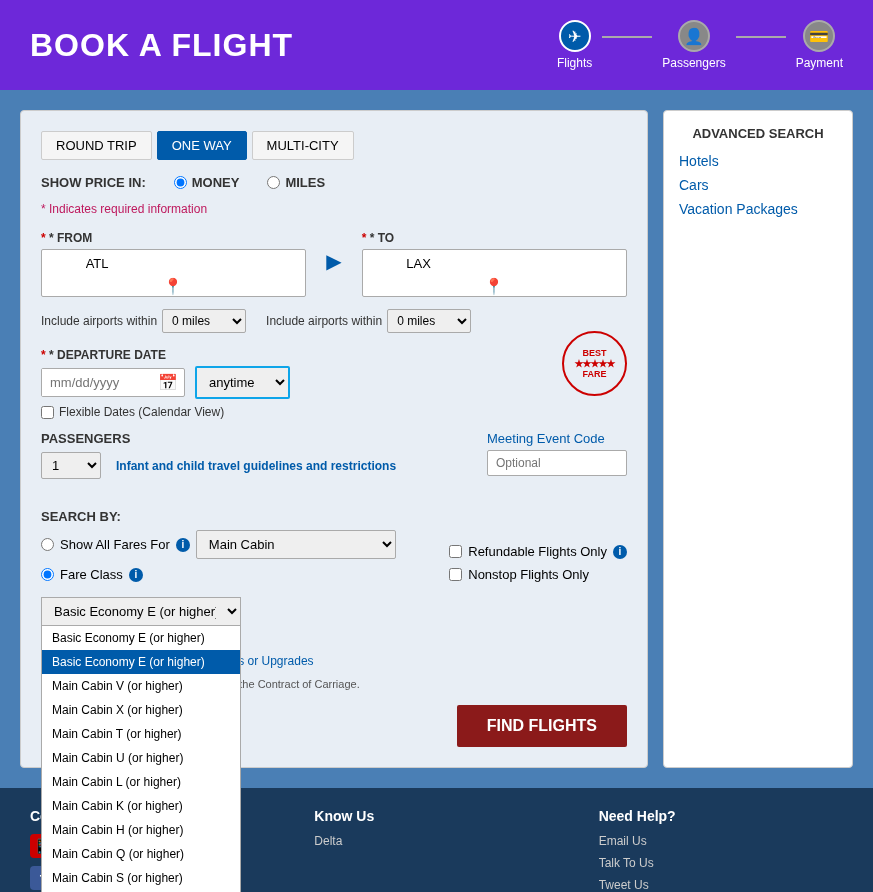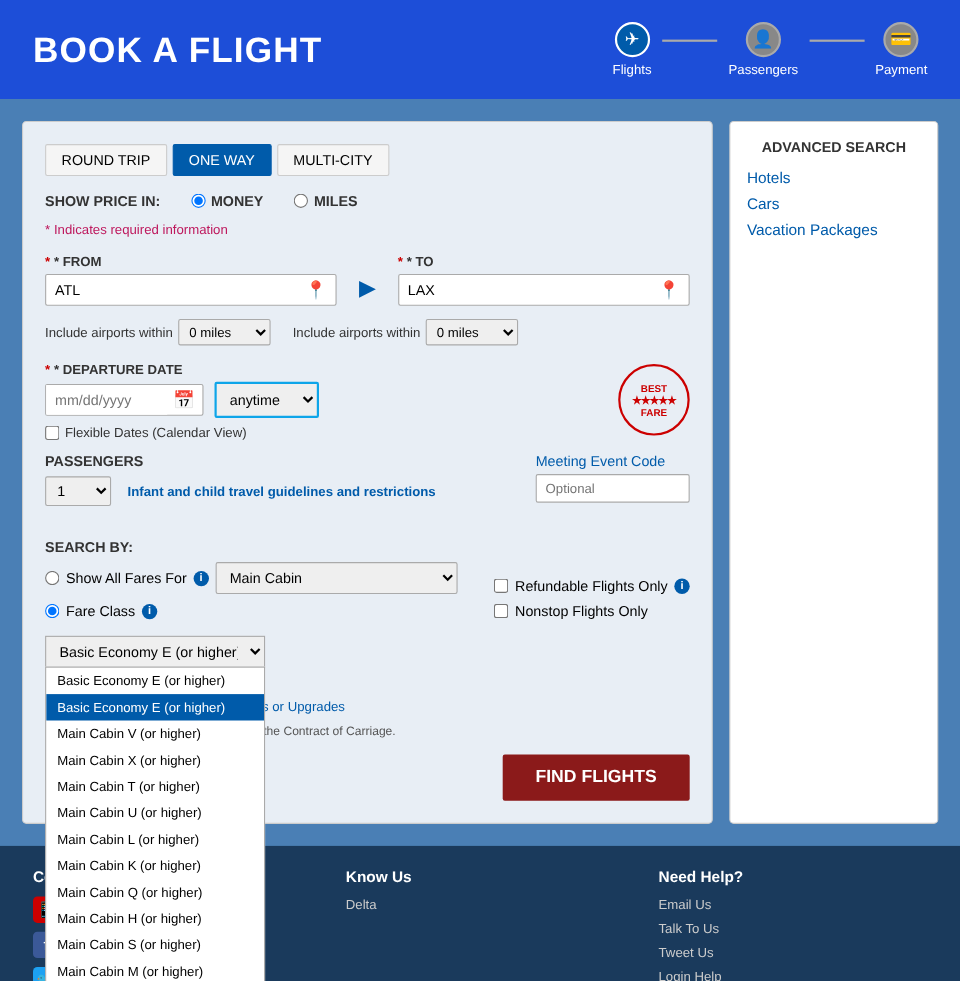--- a/index.html
+++ b/index.html
@@ -1,19 +1,19 @@
 <!DOCTYPE html>
 <html><head>
   <meta charset="utf-8">
   <style>
     * { box-sizing: border-box; margin: 0; padding: 0; }
     body { font-family: Arial, sans-serif; background: #4a7fb5; min-height: 892px; }
 
     .page-header {
-      background: #1d4ed8;
+      background: #6d28d9;
       padding: 20px 30px;
       display: flex;
       align-items: center;
       justify-content: space-between;
     }
     .page-title {
       color: white;
       font-size: 32px;
       font-weight: bold;
       letter-spacing: 1px;
@@ -140,20 +140,21 @@
       font-weight: bold;
       color: #333;
       margin-bottom: 4px;
     }
     .field-input {
       display: flex;
       align-items: center;
       border: 1px solid #aaa;
       background: white;
       border-radius: 2px;
+      flex-direction: column;
     }
     .field-input input {
       flex: 1;
       border: none;
       outline: none;
       padding: 6px 8px;
       font-size: 13px;
       background: transparent;
     }
     .field-icon {
@@ -299,21 +300,21 @@
     .cabin-select-wrap {
       display: flex;
       align-items: center;
       gap: 5px;
     }
     .cabin-select {
       border: 1px solid #aaa;
       border-radius: 2px;
       padding: 5px 8px;
       font-size: 13px;
-      width: 220px;
+      width: 200px;
     }
 
     .search-by-right {
       display: flex;
       flex-direction: column;
       gap: 8px;
       margin-left: auto;
     }
     .checkbox-option {
       display: flex;
@@ -622,22 +623,22 @@
         </select>
         <div class="dropdown-list">
             <div class="option">Basic Economy E (or higher)</div>
             <div class="option selected">Basic Economy E (or higher)</div>
             <div class="option">Main Cabin V (or higher)</div>
             <div class="option">Main Cabin X (or higher)</div>
             <div class="option">Main Cabin T (or higher)</div>
             <div class="option">Main Cabin U (or higher)</div>
             <div class="option">Main Cabin L (or higher)</div>
             <div class="option">Main Cabin K (or higher)</div>
+            <div class="option">Main Cabin H (or higher)</div>
             <div class="option">Main Cabin Q (or higher)</div>
-            <div class="option">Main Cabin H (or higher)</div>
             <div class="option">Main Cabin S (or higher)</div>
             <div class="option">Main Cabin M (or higher)</div>
           </div>
       </div>
     </div>
 
     <br style="clear:both">
 
     
     <div class="bottom-links">

